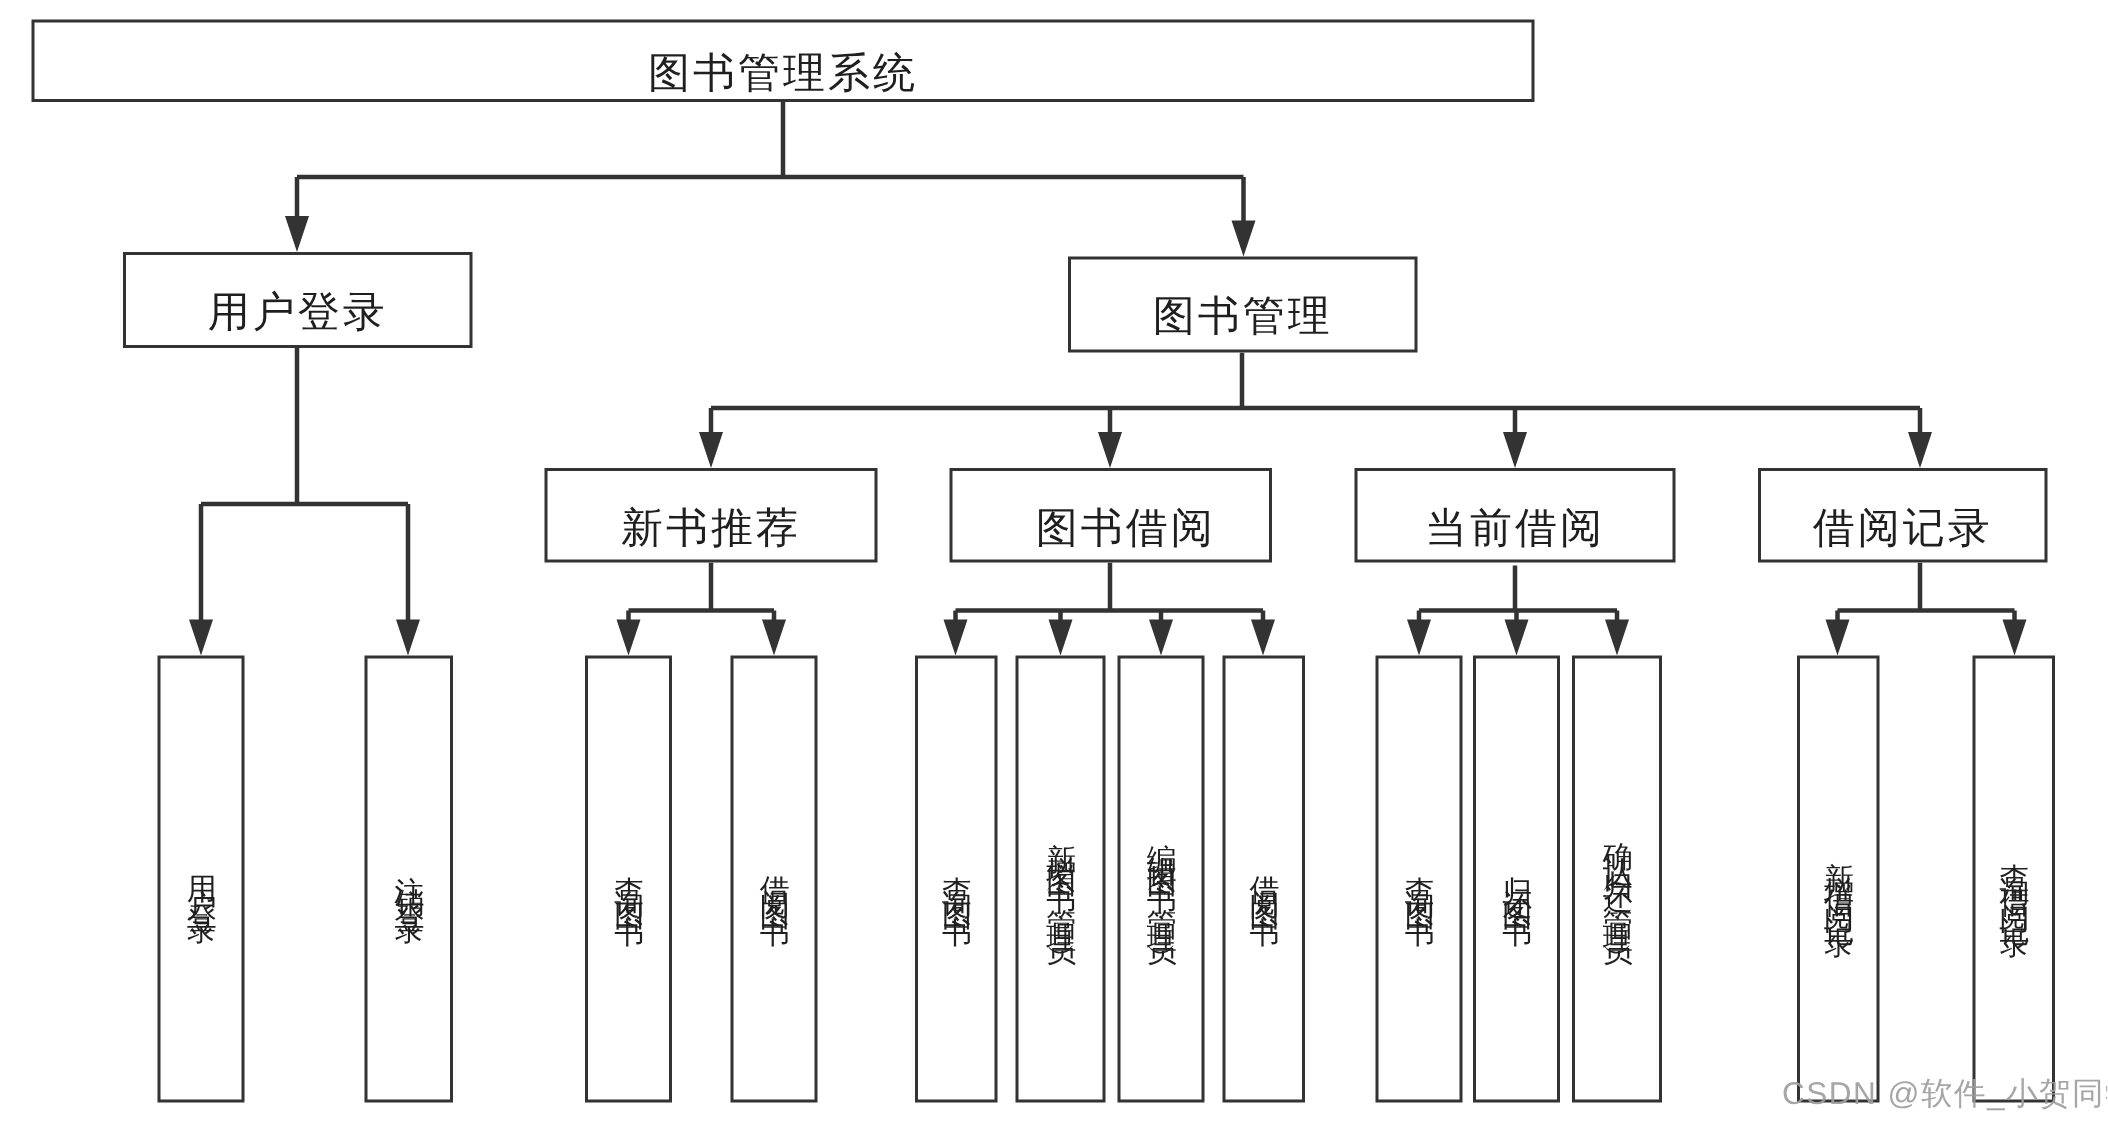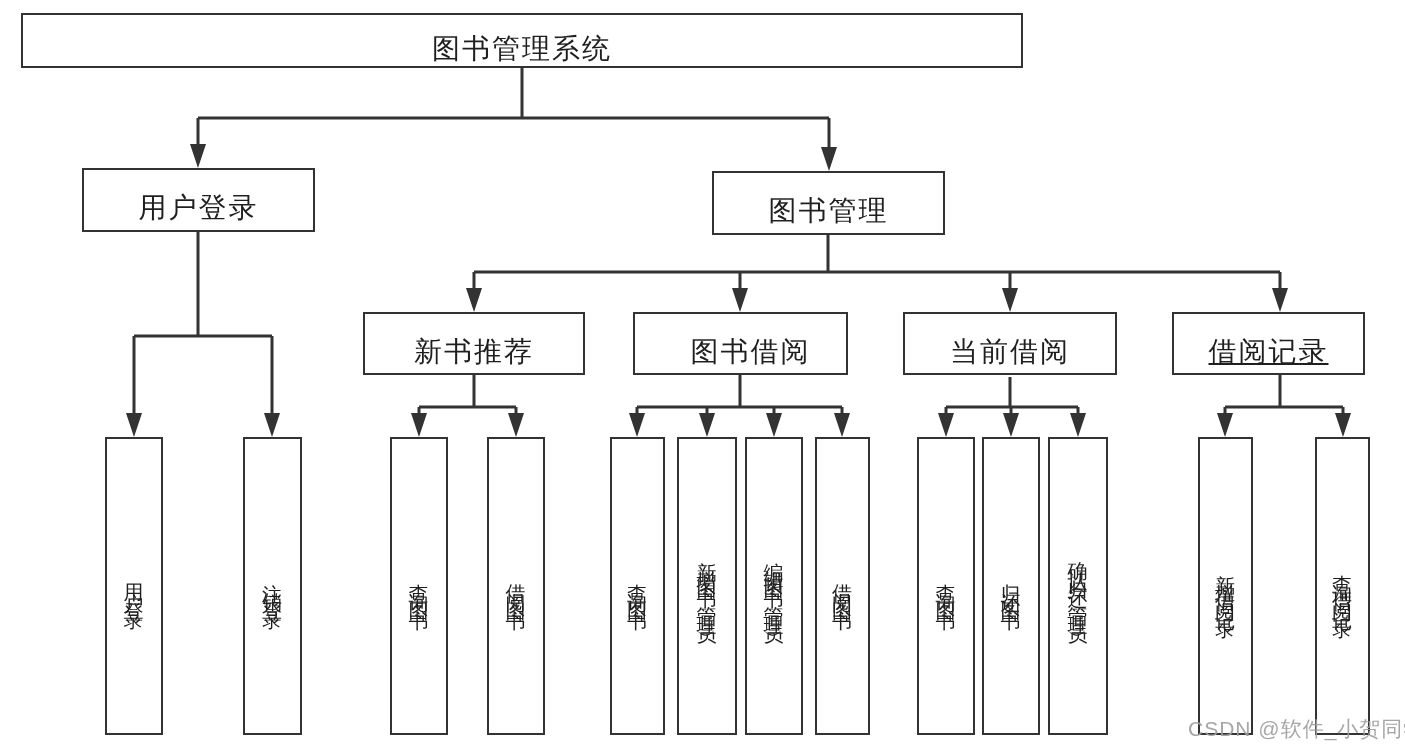--- a/index.html
+++ b/index.html
@@ -75,21 +75,21 @@
 
   <div class="box" style="left:363px; top:312px; width:222px; height:63px;">
     <span class="h-label">新书推荐</span>
   </div>
   <div class="box" style="left:633px; top:312px; width:215px; height:63px;padding-left:20px;">
     <span class="h-label">图书借阅</span>
   </div>
   <div class="box" style="left:903px; top:312px; width:214px; height:63px;text-align:center;">
     <span class="h-label">当前借阅</span>
   </div>
-  <div class="box" style="left:1172px; top:312px; width:193px; height:63px;text-decoration:underline;">
+  <div class="box" style="left:1172px; top:312px; width:193px; height:63px;">
     <span class="h-label">借阅记录</span>
   </div>
 
   <div class="box" style="left:105px; top:437px; width:58px; height:298px;">
     <span class="v-label">用户登录</span>
   </div>
   <div class="box" style="left:243px; top:437px; width:59px; height:298px;">
     <span class="v-label">注销登录</span>
   </div>
 

